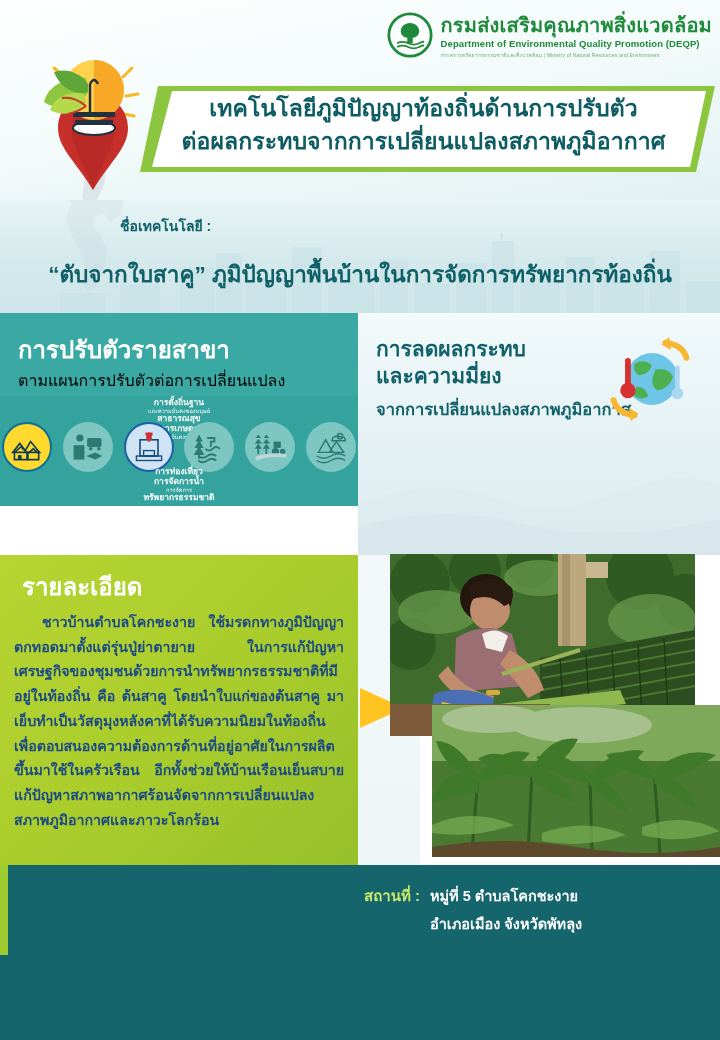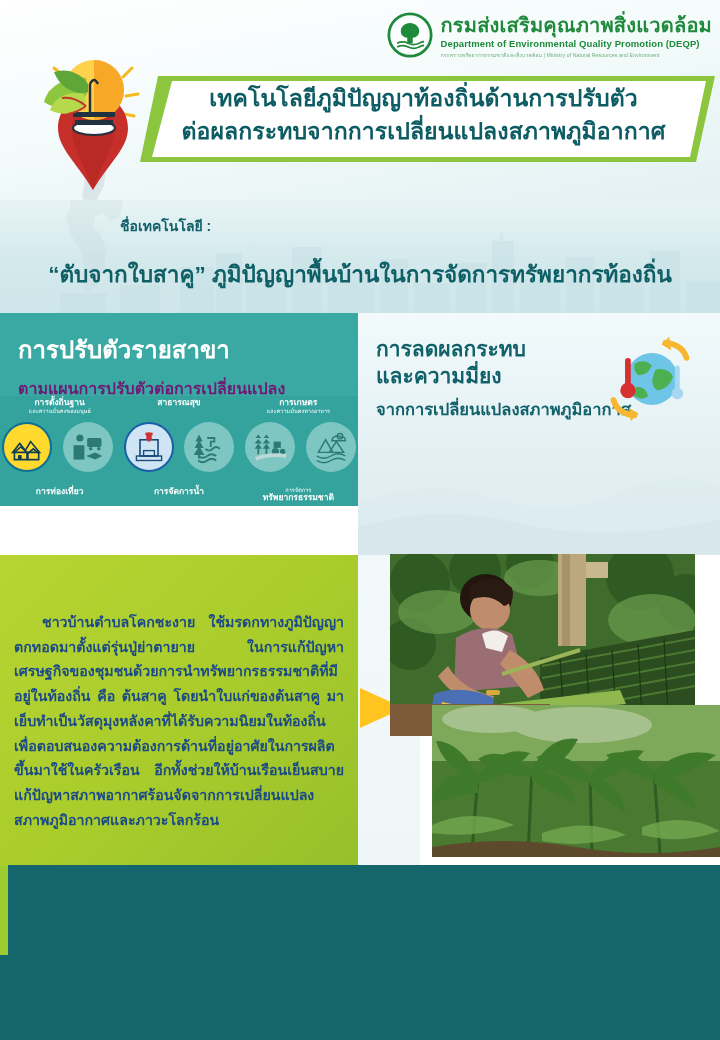--- a/index.html
+++ b/index.html
@@ -44,21 +44,21 @@
   .deqp-sub {
     font-size: 5.2px; color: #6fae7c; margin-top: 2px; letter-spacing: .1px;
   }
 
   .bulb-pin {
     position: absolute; left: 28px; top: 50px;
     width: 130px; height: 150px; z-index: 6;
   }
 
   .title-banner {
-    position: absolute; left: 140px; top: 76px;
+    position: absolute; left: 140px; top: 86px;
     width: 575px; height: 64px; z-index: 4;
   }
   .title-banner .tb-bg {
     position: absolute; inset: 0;
   }
   .title-lines {
     position: absolute; left: 22px; top: 6px; right: 30px;
     text-align: center;
   }
   .title-line {
@@ -93,29 +93,29 @@
     background: #3aa9a4;
     overflow: hidden;
   }
   .panel-left .pl-head {
     padding: 22px 16px 0 18px;
   }
   .pl-title {
     font-size: 24px; font-weight: bold; color: #ffffff; line-height: 1.25;
   }
   .pl-sub {
-    font-size: 16px; font-weight: bold; color: #701a75;
-    line-height: 1.55; margin-top: 12px;
+    font-size: 16px; font-weight: normal; color: #000000;
+    line-height: 1.55; margin-top: 4px;
   }
   .icon-strip {
     position: absolute; left: 0; bottom: 0; width: 358px; height: 110px;
     background: #34a39e;
   }
   .cat-toplabels, .cat-botlabels {
-    position: absolute; left: 0; width: 358px; display: flex;
+    position: absolute; left: 0; width: 358px; display: flex; flex-direction: column;
   }
   .cat-toplabels { top: 2px; }
   .cat-botlabels { bottom: 3px; }
   .cat-lbl {
     flex: 1; text-align: center; color: #ffffff; line-height: 1.15;
   }
   .cat-lbl .l1 { font-size: 8.5px; font-weight: bold; display: block; }
   .cat-lbl .l2 { font-size: 5.6px; display: block; }
   .cat-toplabels .cat-lbl { padding: 0 1px; }
   .icon-row {
@@ -422,20 +422,21 @@
         <rect x="76" y="36" width="5" height="26" rx="2.5" fill="#a8d8ef"></rect>
         <circle cx="78.5" cy="65" r="6" fill="#a8d8ef"></circle>
       </g>
     </svg>
 
   </div>
 
   <div class="arrow-gap"></div>
 
   <div class="detail-panel">
+    <div class="detail-title">รายละเอียด</div>
     <div class="detail-body">ชาวบ้านตำบลโคกชะงาย ใช้มรดกทางภูมิปัญญาตกทอดมาตั้งแต่รุ่นปู่ย่าตายาย ในการแก้ปัญหาเศรษฐกิจของชุมชนด้วยการนำทรัพยากรธรรมชาติที่มีอยู่ในท้องถิ่น คือ ต้นสาคู โดยนำใบแก่ของต้นสาคู มาเย็บทำเป็นวัสดุมุงหลังคาที่ได้รับความนิยมในท้องถิ่น เพื่อตอบสนองความต้องการด้านที่อยู่อาศัยในการผลิตขึ้นมาใช้ในครัวเรือน อีกทั้งช่วยให้บ้านเรือนเย็นสบาย แก้ปัญหาสภาพอากาศร้อนจัดจากการเปลี่ยนแปลงสภาพภูมิอากาศและภาวะโลกร้อน</div>
   </div>
 
   <svg class="arrow-yellow" viewBox="0 0 48 56">
     <path d="M2 8 L2 48 L46 28 Z" fill="#ffc41f"></path>
   </svg>
 
   <svg class="photo1" viewBox="0 0 305 182" preserveAspectRatio="none">
     <rect width="305" height="182" fill="#3f6b2c"></rect>
     <g fill="#2f5a22">
@@ -523,16 +524,23 @@
       <path d="M110 128 q44 -16 84 2 q-42 14 -84 6 Z"></path>
       <path d="M210 122 q42 -16 78 4 q-40 14 -78 4 Z"></path>
     </g>
     <path d="M0 142 q70 -12 144 0 q72 12 144 0 L288 152 L0 152 Z" fill="#5d4a2c"></path>
   </svg>
 
   <div class="loc-band">
     <div class="loc-greenbar"></div>
     <div class="loc-left-fill"></div>
 
+    <div class="loc-wrap">
+      <div class="loc-key">สถานที่ :</div>
+      <div>
+        <div class="loc-val">หมู่ที่ 5 ตำบลโคกชะงาย</div>
+        <div class="loc-val">อำเภอเมือง จังหวัดพัทลุง</div>
+      </div>
+    </div>
 
   </div>
 
 </div>
 
 </body></html>

